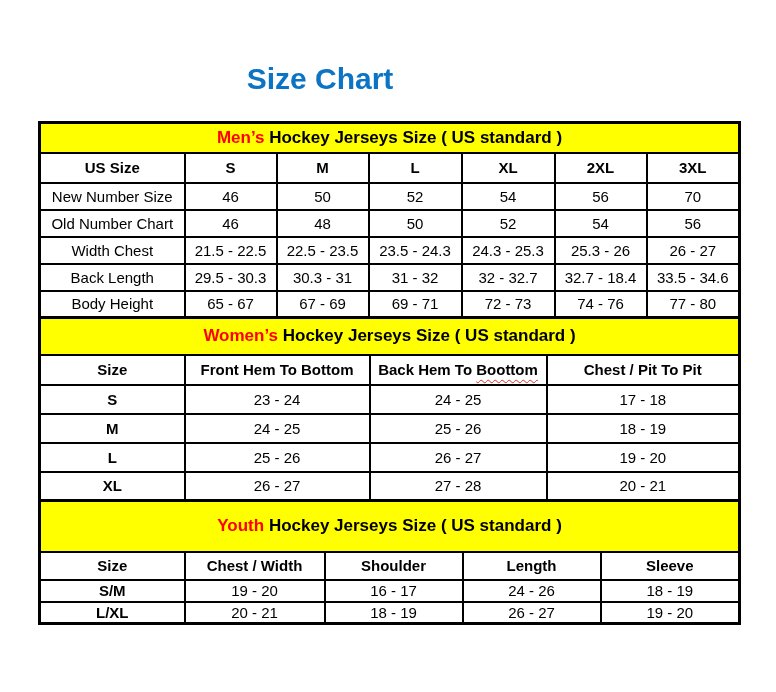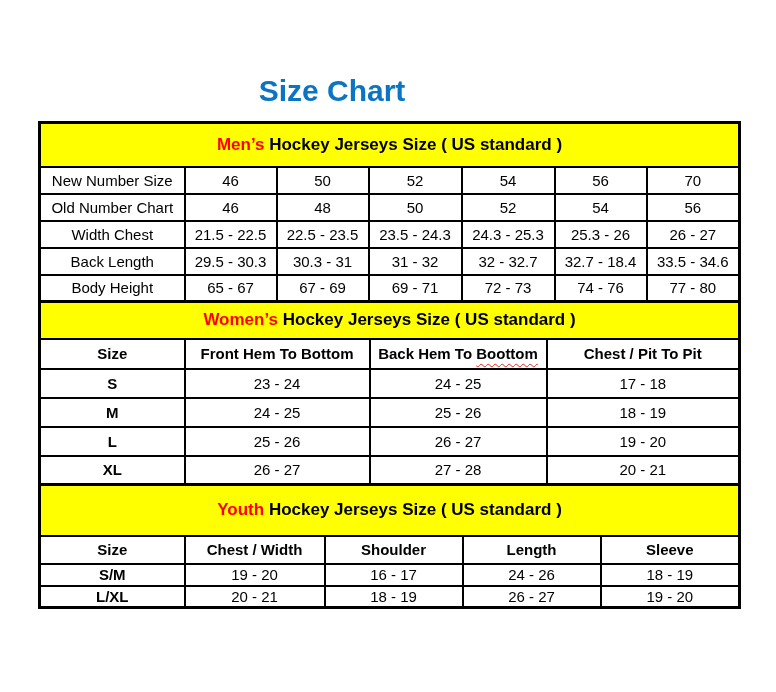--- a/index.html
+++ b/index.html
@@ -14,21 +14,21 @@
     background: #ffffff;
     font-family: "Liberation Sans", sans-serif;
     color: #000000;
     overflow: hidden;
   }
   .page-title {
     position: absolute;
     top: 60px;
     left: 0;
     width: 640px;
-    margin: 12px;
+    margin: 0;
     text-align: center;
     font-size: 30px;
     line-height: 38px;
     font-weight: bold;
     color: var(--title-blue, #0b74c4);
   }
   .tables {
     position: absolute;
     left: 38px;
     top: 121px;
@@ -60,21 +60,21 @@
   .hl { color: var(--accent-red, #ff0000); }
   tr.head td { font-weight: bold; }
   td.lbl-bold { font-weight: bold; }
   .misspell {
     text-decoration: underline;
     text-decoration-style: wavy;
     text-decoration-color: var(--squiggle-red, #e02a1e);
     text-decoration-thickness: 1px;
     text-underline-offset: 4px;
   }
-  .mens  tr.band    { height: 44px; }
+  .mens  tr.band    { height: 30px; }
   .mens  tr.head    { height: 30px; }
   .mens  tr.datarow { height: 27px; margin-top: 48px; }
   .womens tr.band    { height: 37px; }
   .womens tr.head    { height: 30px; }
   .womens tr.datarow { height: 29px; }
   .youth tr.band    { height: 51px; }
   .youth tr.head    { height: 28px; }
   .youth tr.datarow { height: 22px; }
 </style>
 </head>
@@ -93,20 +93,29 @@
           <col style="width:92px">
           <col style="width:93px">
         <col style="width:93px">
           <col style="width:92px">
           <col style="width:93px">
       </colgroup>
       <tbody>
         <tr class="band">
           <td colspan="7"><span class="hl">Men’s</span><span> Hockey Jerseys Size ( US standard )</span></td>
         </tr>
+        <tr class="head">
+          <td>US Size</td>
+          <td>S</td>
+          <td>M</td>
+          <td>L</td>
+          <td>XL</td>
+          <td>2XL</td>
+          <td>3XL</td>
+        </tr>
         <tr class="datarow">
           <td>New Number Size</td>
           <td>46</td>
           <td>50</td>
           <td>52</td>
           <td>54</td>
           <td>56</td>
           <td>70</td>
         </tr>
         <tr class="datarow">

